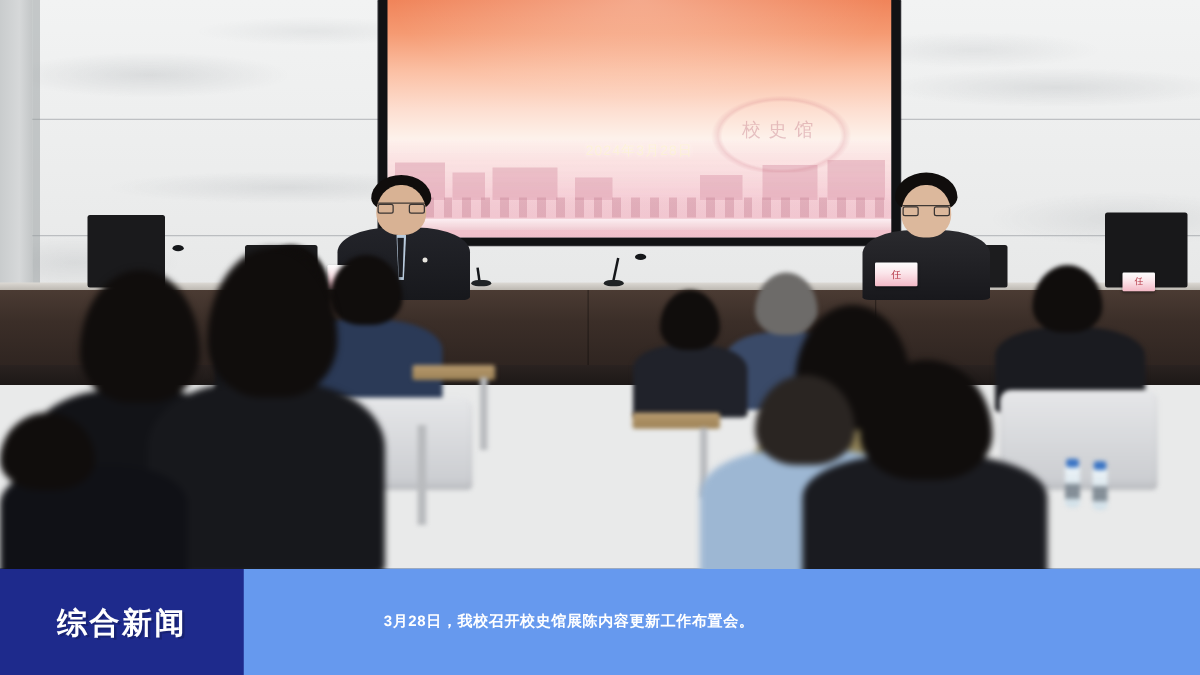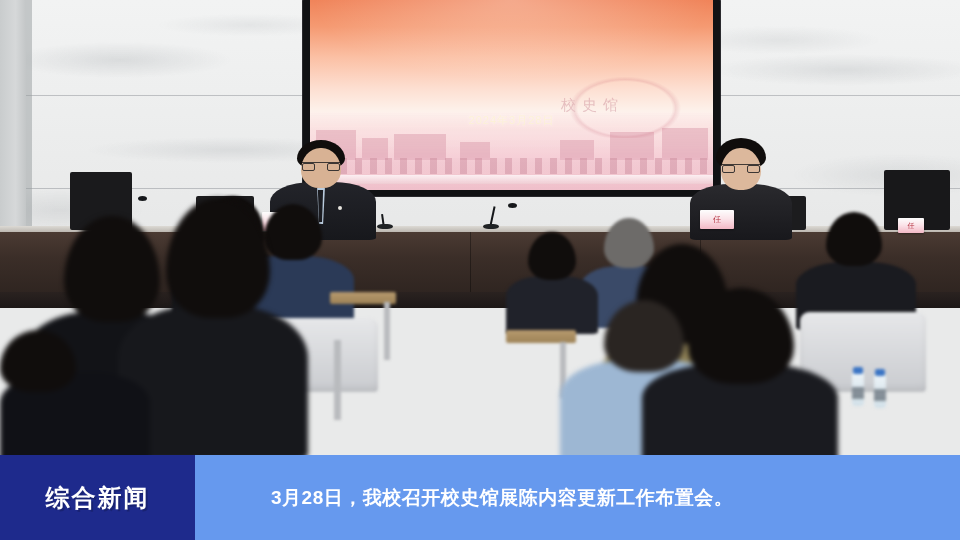--- a/index.html
+++ b/index.html
@@ -40,21 +40,21 @@
   .screen-title{position:absolute;left:0;top:14px;width:100%;text-align:center;
         font-size:21px;font-weight:700;letter-spacing:1px;color:#ffe9a8;
         text-shadow:0 0 3px rgba(255,255,255,.95),0 1px 0 rgba(226,120,60,.6);
         white-space:nowrap;}
   .screen-date{position:absolute;left:0;top:113px;width:100%;text-align:center;
         font-size:11px;letter-spacing:1px;color:#fdf6cf;opacity:.62;
         text-shadow:0 0 3px rgba(255,255,255,.9);}
   .seal{position:absolute;right:24px;top:72px;width:128px;height:66px;
         border-radius:50%/60%;opacity:.30;
         background:radial-gradient(ellipse at 50% 55%, rgba(0,0,0,0) 52%, rgba(196,90,110,.55) 56%, rgba(0,0,0,0) 62%);
-        color:#b0556b;font-size:15px;line-height:66px;letter-spacing:6px;}
+        color:#b0556b;font-size:15px;text-align:center;line-height:66px;letter-spacing:6px;}
   .campus{position:absolute;left:0;bottom:0;width:100%;height:78px;opacity:.85;
         background:
           linear-gradient(180deg, rgba(253,240,236,.96) 0%, rgba(250,214,214,.72) 22%, rgba(244,186,192,.6) 60%, rgba(236,170,178,.62) 100%);}
   .bld{position:absolute;bottom:30px;background:rgba(216,150,166,.55);}
   .trees{position:absolute;left:0;bottom:16px;width:100%;height:16px;
         background:repeating-linear-gradient(90deg, rgba(198,128,146,.5) 0 7px, rgba(235,190,198,.18) 7px 15px);
         border-radius:6px;}
   .road{position:absolute;left:0;bottom:6px;width:100%;height:9px;
         background:linear-gradient(180deg, rgba(255,250,250,.85), rgba(238,206,210,.7));}
 
@@ -102,22 +102,22 @@
   .bottle .lbl{position:absolute;left:0;bottom:7px;width:12px;height:12px;background:rgba(60,70,80,.55);}
   .softfg{filter:blur(1.6px);}
   .softfg2{filter:blur(2.6px);}
 
   
   .caption-bar{position:absolute;left:0;top:455px;width:960px;height:85px;
         background:#6699ee;display:flex;align-items:stretch;}
   .badge{width:195px;height:85px;background:#1e2a8c;display:flex;align-items:center;justify-content:center;}
   .badge-text{color:#ffffff;font-size:24px;font-weight:700;letter-spacing:2px;
         text-shadow:2px 2px 0 rgba(0,0,0,.18);}
-  .caption-text{flex:1;display:flex;align-items:center;padding-left:76px;
-        color:#ffffff;font-size:19px;font-weight:700;letter-spacing:.5px;}
+  .caption-text{flex:1;display:flex;align-items:center;padding-left:112px;
+        color:#ffffff;font-size:12px;font-weight:700;letter-spacing:.5px;}
 </style>
 </head>
 <body>
 
 <div id="stage">
 
   <div class="photo">
 
     <div class="wall"></div>
     <div class="wall-veins"></div>

